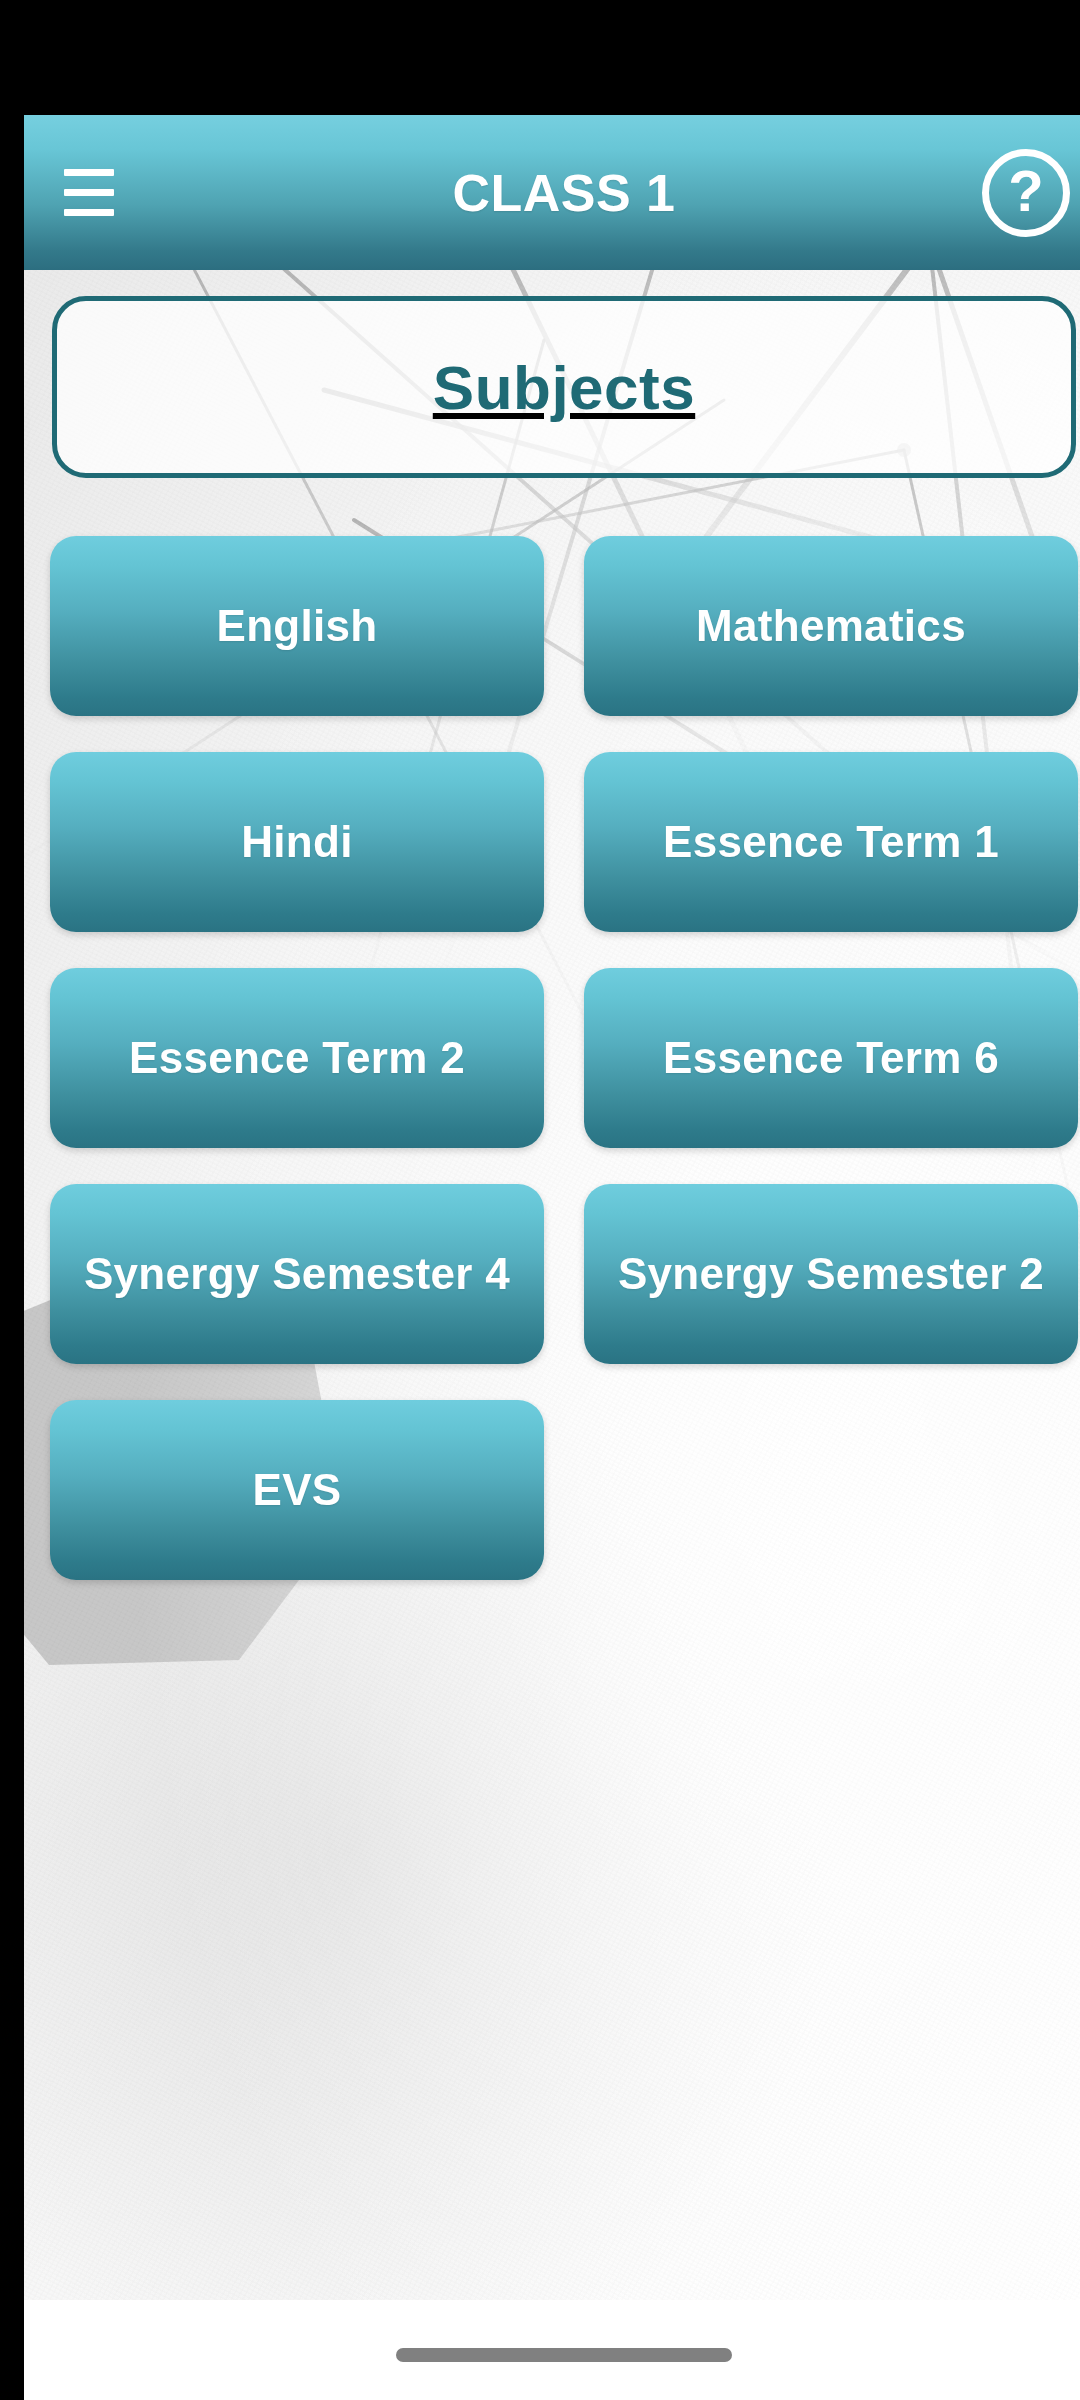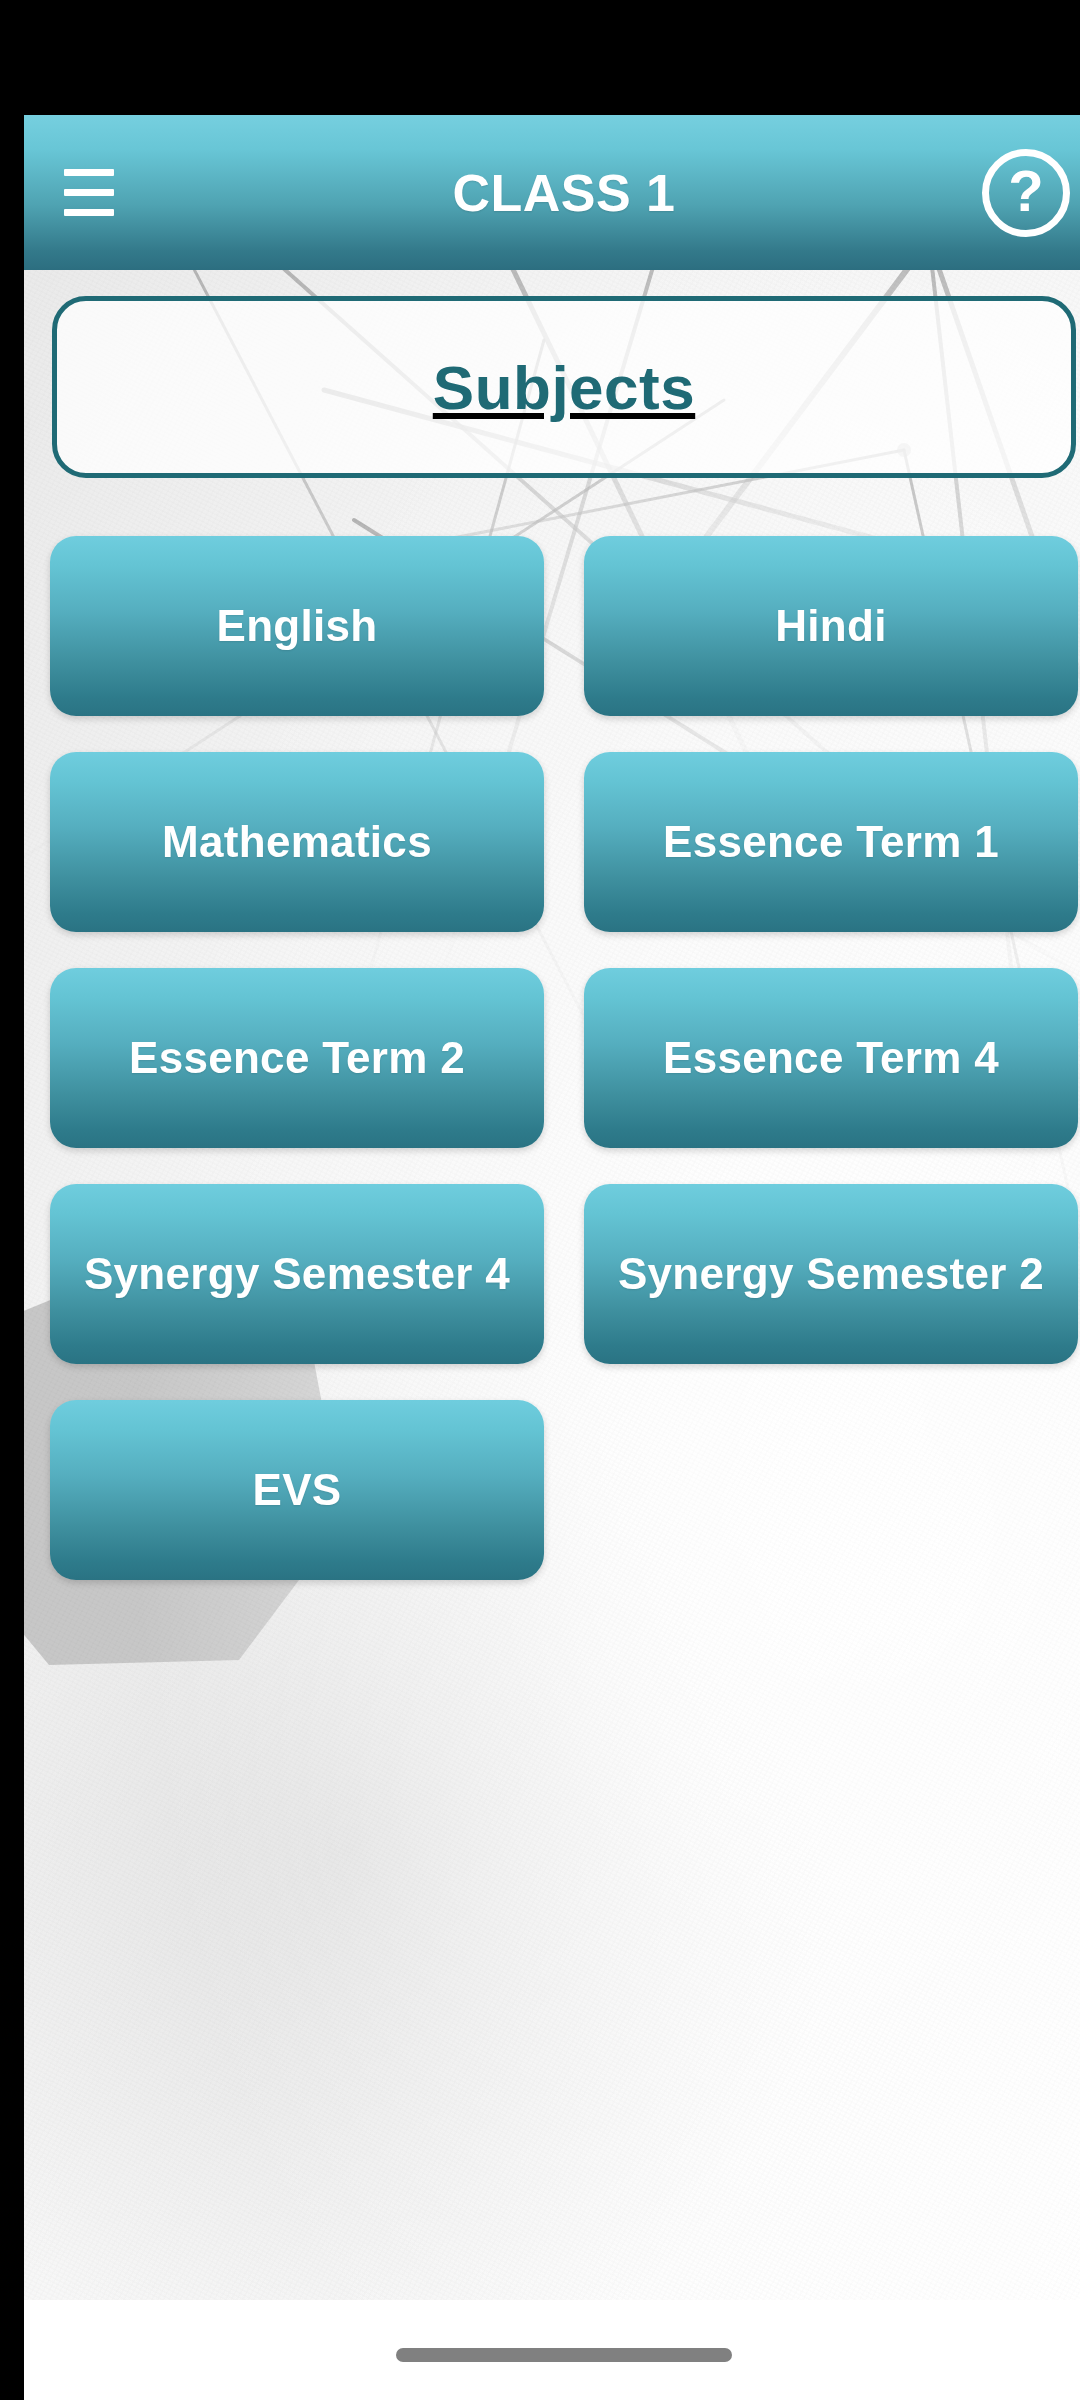--- a/index.html
+++ b/index.html
@@ -276,25 +276,25 @@
     </svg>
 
     <div class="grain"></div>
 
     <div class="subjects-card">
       <span class="label">Subjects</span>
     </div>
 
     <div class="grid">
       <button class="subject-btn">English</button>
+      <button class="subject-btn">Mathematics</button>
       <button class="subject-btn">Hindi</button>
-      <button class="subject-btn">Mathematics</button>
       <button class="subject-btn">Essence Term 1</button>
       <button class="subject-btn">Essence Term 2</button>
-      <button class="subject-btn">Essence Term 4</button>
+      <button class="subject-btn">Essence Term 6</button>
       <button class="subject-btn">Synergy Semester 4</button>
       <button class="subject-btn">Synergy Semester 2</button>
       <button class="subject-btn">EVS</button>
     </div>
 
   </div>
 
   <div class="nav-bar">
     <div class="home-indicator"></div>
   </div>

